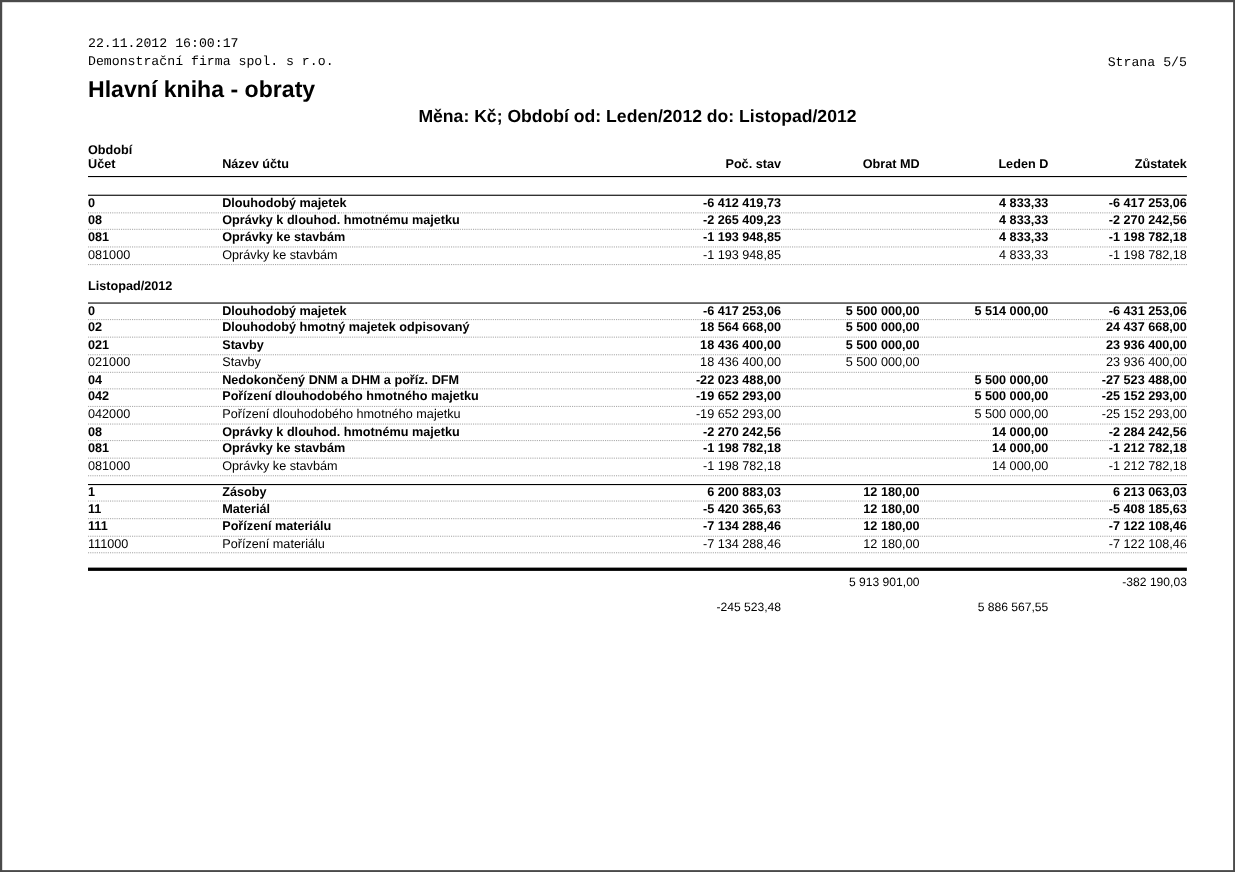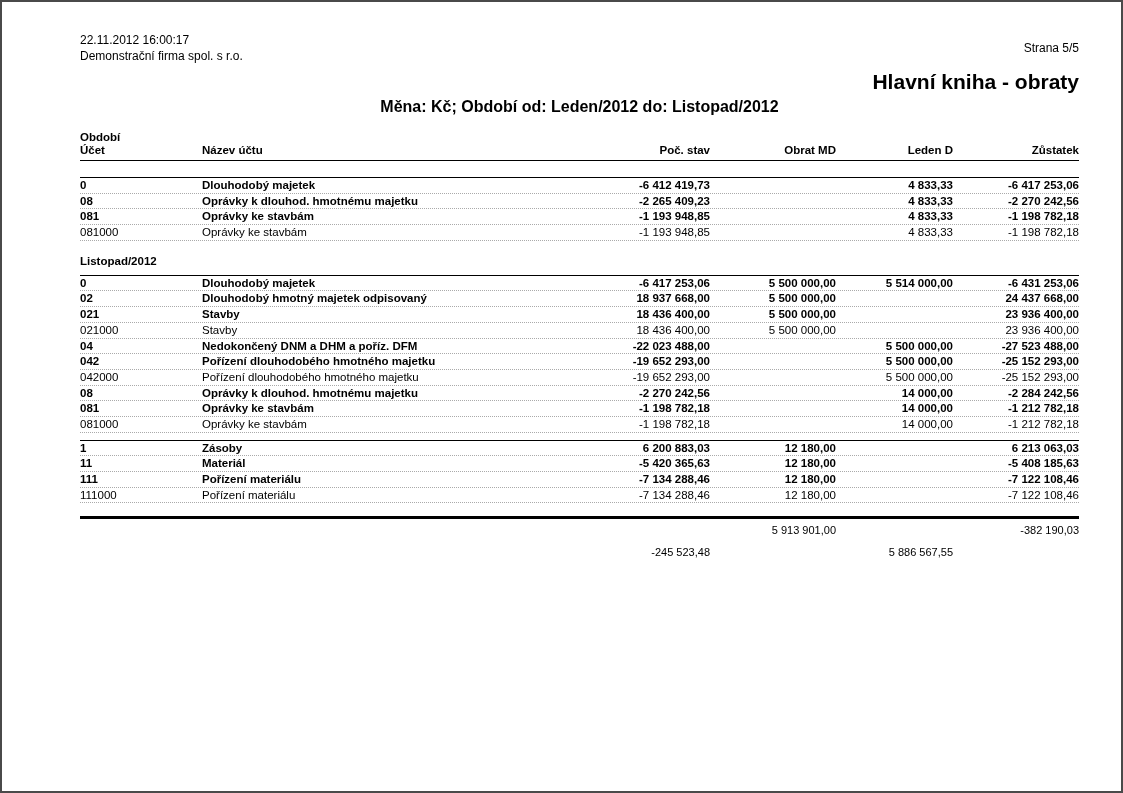--- a/index.html
+++ b/index.html
@@ -7,25 +7,25 @@
   body { font-family: "Liberation Sans", "DejaVu Sans", sans-serif; color: #000; }
 
   .page {
     width: 1123px; height: 793px;
     border: 2px solid #4a4a4a;
     background: #fff;
     padding: 30px 42px 20px 78px;
     overflow: hidden;
   }
 
-  .hdr { display: flex; justify-content: space-between; align-items: center; font-size: 12px; }
+  .hdr { display: flex; justify-content: space-between; align-items: flex-end; font-size: 12px; font-family: Liberation Mono, monospace; }
   .hdr-left div { line-height: 16px; }
   .hdr-right { font-size: 12px; }
 
-  .title { text-align: right; font-size: 21px; font-weight: bold; margin: 6px 0 4px; }
+  .title { text-align: left; font-size: 21px; font-weight: bold; margin: 6px 0 4px; }
   .subtitle { text-align: center; font-size: 16px; font-weight: bold; margin-bottom: 14px; }
 
   .grid { display: grid; grid-template-columns: 122px 1fr 122px 126px 117px 126px; }
   .cell { white-space: nowrap; overflow: hidden; }
   .c2, .c3, .c4, .c5 { text-align: right; }
 
   .section-label { font-weight: bold; font-size: 11.5px; line-height: 14px; }
   .col-headers { font-weight: bold; font-size: 11.5px; padding-bottom: 4px; border-bottom: 1px solid #000; }
 
   #table-body { margin-top: 16px; font-size: 11.5px; }
@@ -106,21 +106,21 @@
           <div class="cell c0">0</div>
           <div class="cell c1">Dlouhodobý majetek</div>
           <div class="cell c2">-6 417 253,06</div>
           <div class="cell c3">5 500 000,00</div>
           <div class="cell c4">5 514 000,00</div>
           <div class="cell c5">-6 431 253,06</div>
         </div>
         <div class="grid trow bold">
           <div class="cell c0">02</div>
           <div class="cell c1">Dlouhodobý hmotný majetek odpisovaný</div>
-          <div class="cell c2">18 937 668,00</div>
+          <div class="cell c2">18 564 668,00</div>
           <div class="cell c3">5 500 000,00</div>
           <div class="cell c4"></div>
           <div class="cell c5">24 437 668,00</div>
         </div>
         <div class="grid trow bold">
           <div class="cell c0">021</div>
           <div class="cell c1">Stavby</div>
           <div class="cell c2">18 436 400,00</div>
           <div class="cell c3">5 500 000,00</div>
           <div class="cell c4"></div>

